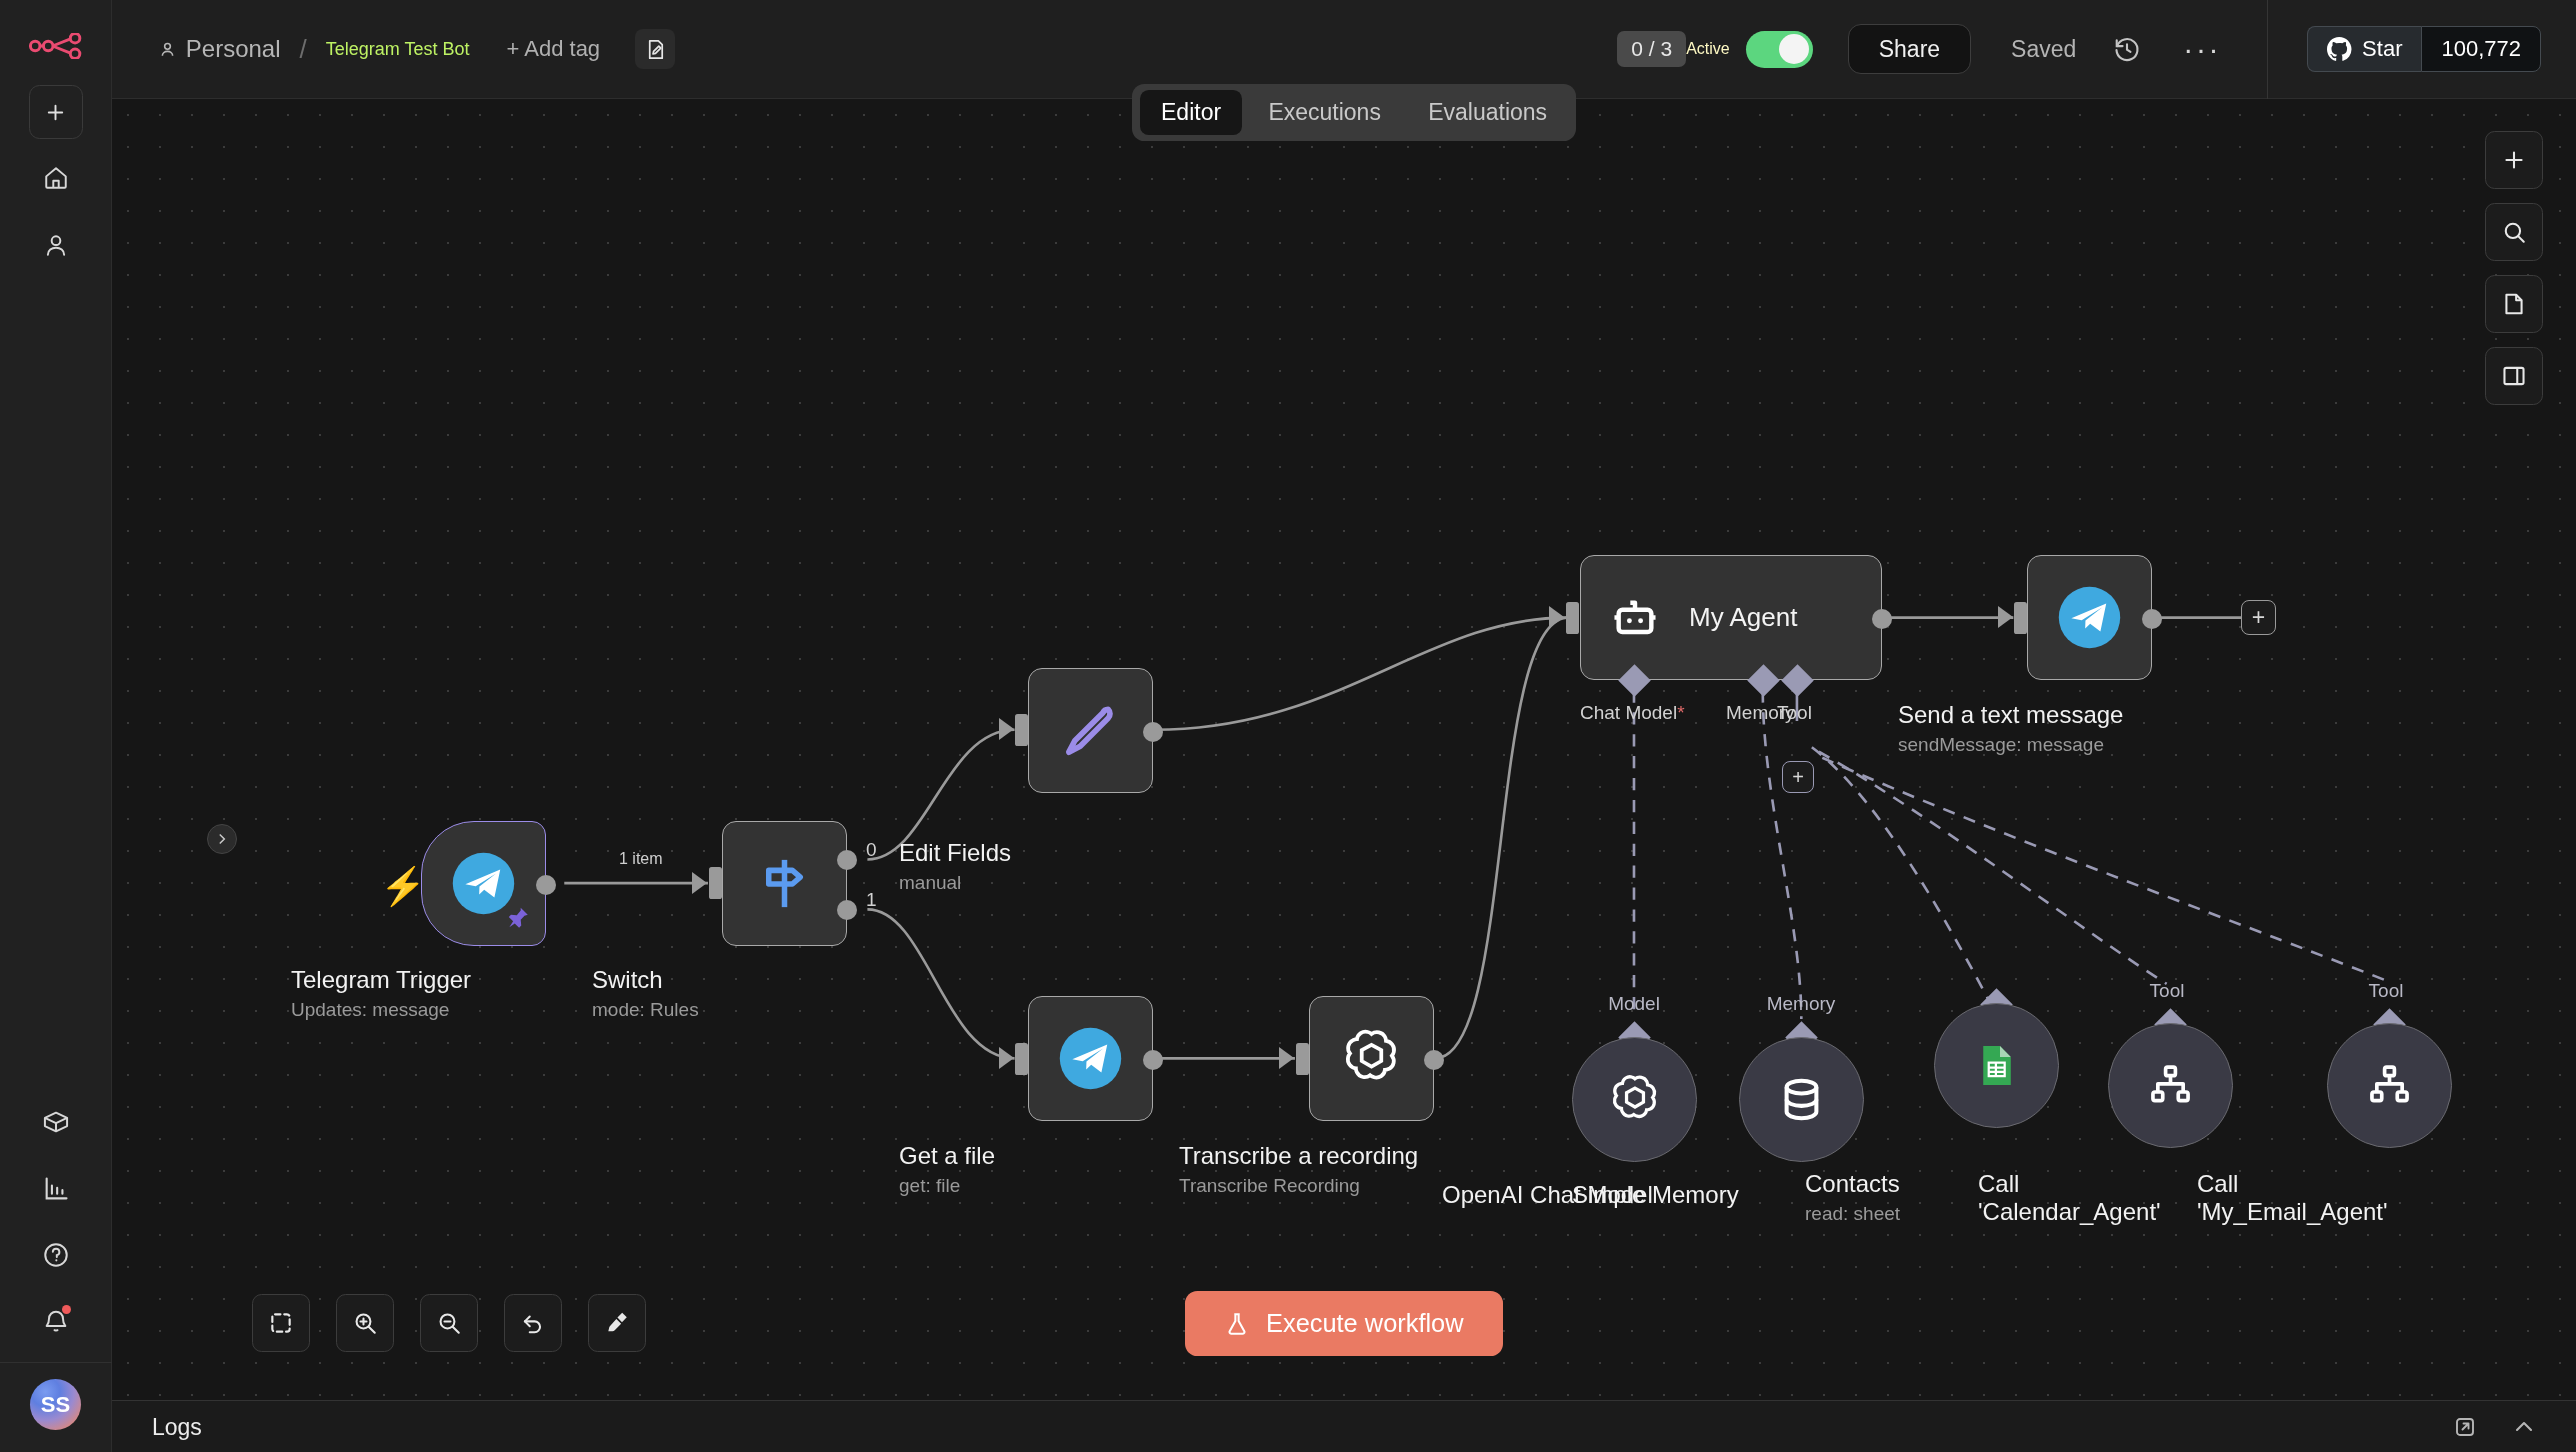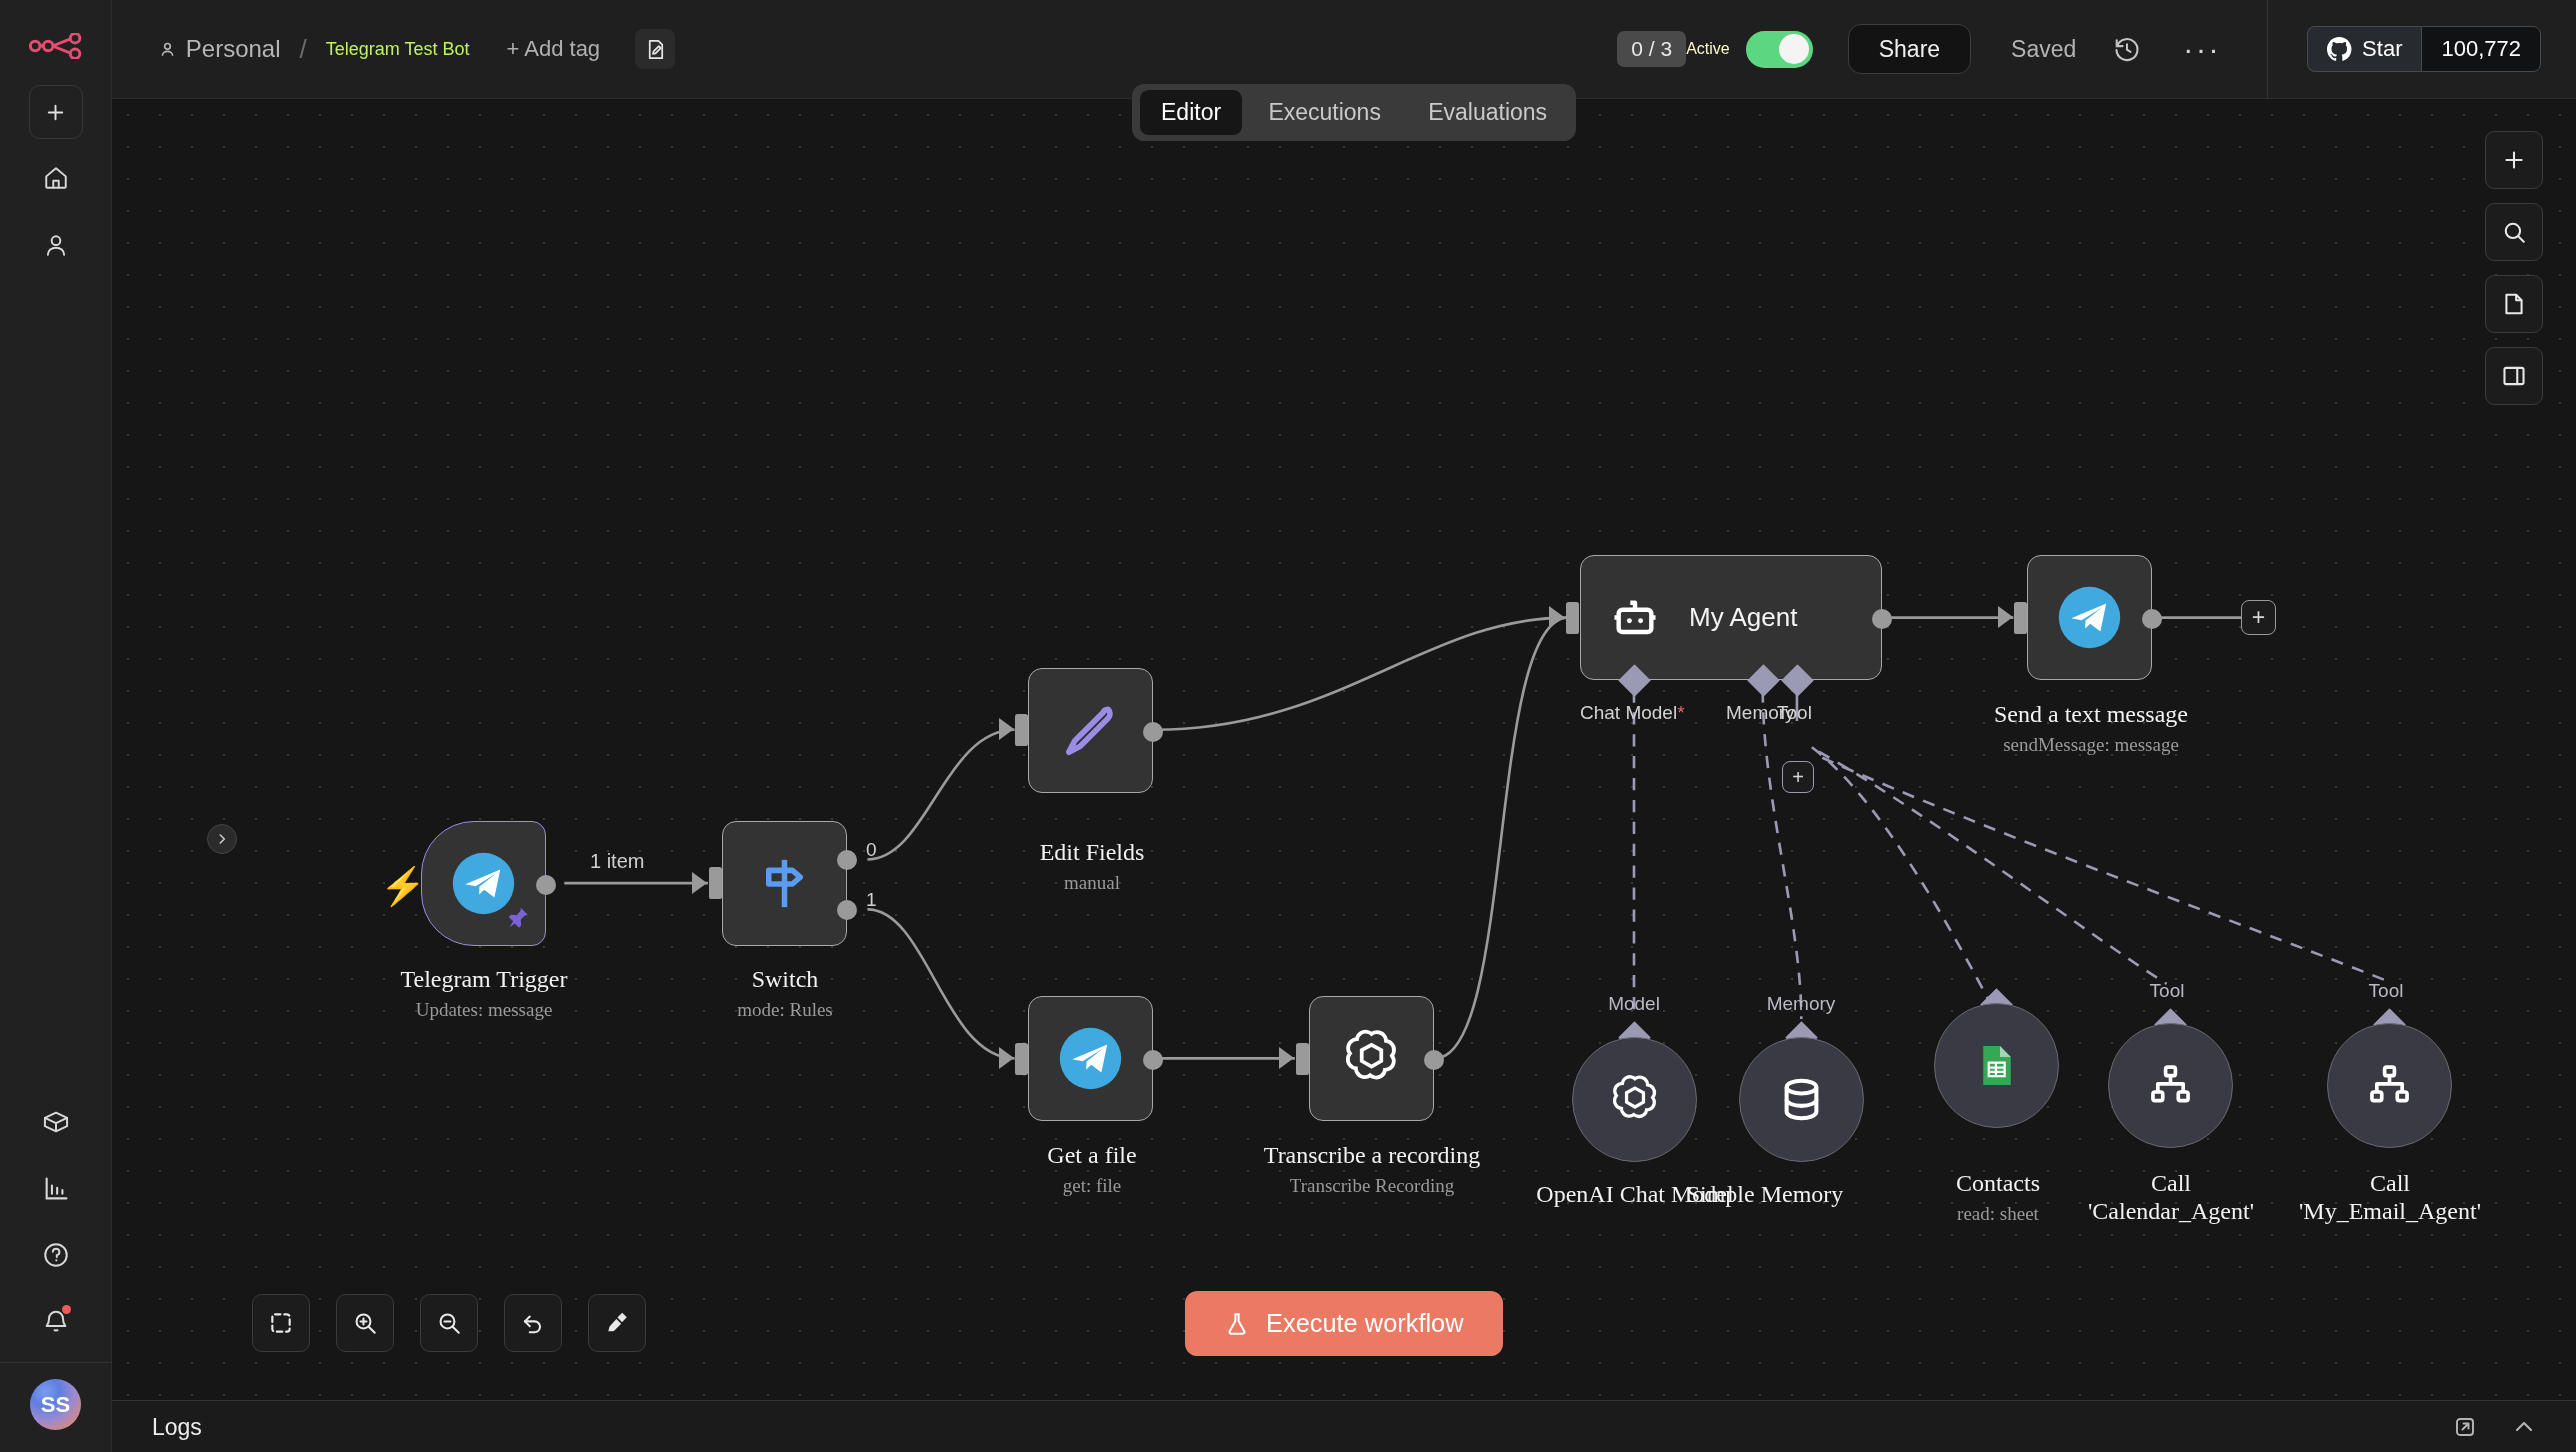--- a/index.html
+++ b/index.html
@@ -132,22 +132,22 @@
   
   .node {
     position: absolute; width: 125px; height: 125px;
     background: #333333; border: 1.8px solid #a9a9a9; border-radius: 14px;
     display: flex; align-items: center; justify-content: center; cursor: pointer;
   }
   .node.selected { border-color: #9b8ce8; }
   .node.trigger { border-radius: 53px 14px 14px 53px; }
   .node.wide { width: 302px; height: 125px; justify-content: flex-start; padding-left: 26px; gap: 26px; }
   .node-label {
-    position: absolute; width: 386px; text-align: center; color: #f2f2f2;
-    font-size: 24px; line-height: 1.16; pointer-events: none; font-family: Liberation Serif, serif;
+    position: absolute; width: 386px; color: #f2f2f2;
+    font-size: 24px; line-height: 1.16; pointer-events: none;
   }
   .node-sub { color: #9a9a9a; font-size: 19px; margin-top: 5.3px; }
   .node-title-inline { color: #f4f4f4; font-size: 26px; }
 
   .port { position: absolute; width: 20px; height: 20px; border-radius: 50%; background: #9a9a9a; }
   .port-in {
     position: absolute; width: 13px; height: 32px; background: #9a9a9a; border-radius: 2.6px;
   }
   .arrow-in {
     position: absolute; width: 0; height: 0;
@@ -169,21 +169,21 @@
 
   .plus-sq {
     position: absolute; width: 35px; height: 35px; border: 1.8px solid #9a9a9a;
     border-radius: 8px; background: #1c1c1c; color: #d8d8d8;
     display: flex; align-items: center; justify-content: center; font-size: 23px; cursor: pointer;
   }
   .plus-sq.small { width: 32px; height: 32px; border-color: #9a9ab4; font-size: 20px; }
 
   .bolt { position: absolute; color: #e8705a; font-size: 37px; }
   .pin { position: absolute; color: #7b62d8; font-size: 26px; }
-  .item-lbl { position: absolute; color: #d0d0d0; font-size: 20px; }
+  .item-lbl { position: absolute; color: #d0d0d0; font-size: 16px; margin-left: 29px; }
 
   svg.wires { position: absolute; left: 0; top: 0; width: 2464px; height: 1301px; pointer-events: none; }
 
   
   .logs {
     position: absolute; left: 112px; bottom: 0; width: 2464px; height: 53px;
     background: #1b1b1b; border-top: 0.9px solid #333;
     display: flex; align-items: center; padding: 0 40px;
   }
   .logs-title { color: #ededed; font-size: 23px; cursor: pointer; }

